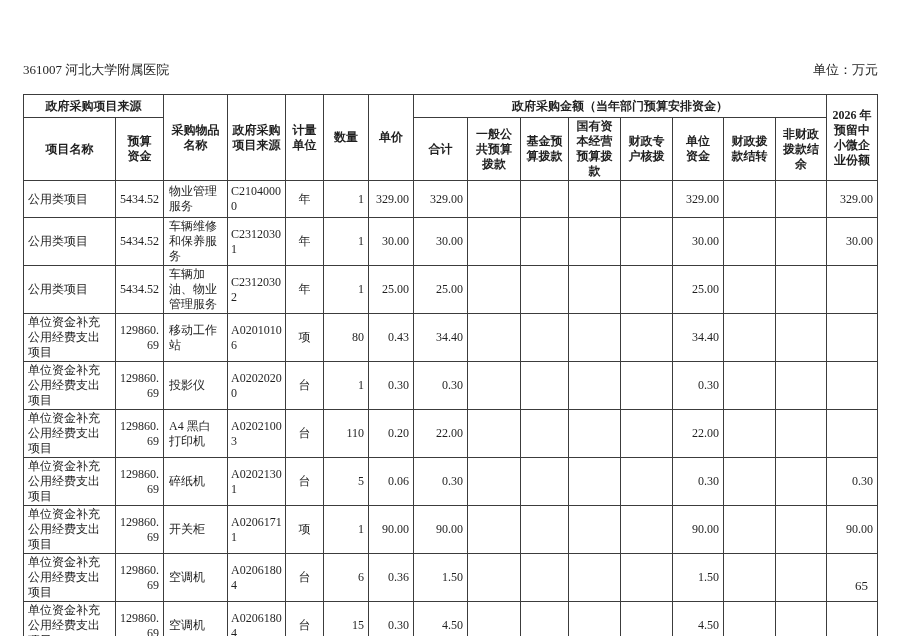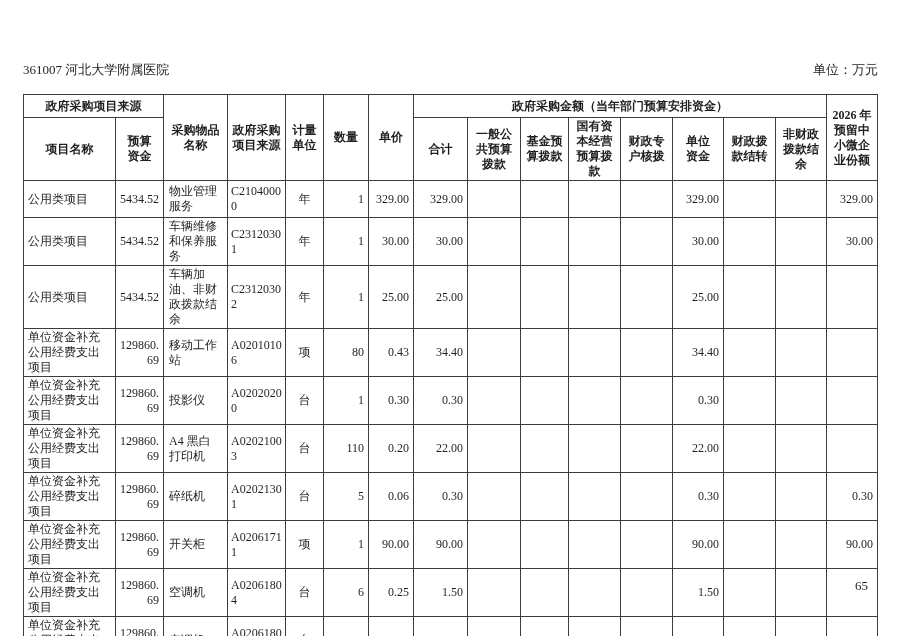--- a/index.html
+++ b/index.html
@@ -212,21 +212,21 @@
           </td>
         </tr>
         <tr>
           <td class="al">
             <div class="cellwrap">公用类项目</div>
           </td>
           <td class="ar numwrap">
             <div class="cellwrap">5434.52</div>
           </td>
           <td class="al item">
-            <div class="cellwrap">车辆加油、非财政拨款结余</div>
+            <div class="cellwrap">车辆加油、物业管理服务</div>
           </td>
           <td class="al catalog">
             <div class="cellwrap">C23120302</div>
           </td>
           <td class="ac">
             <div class="cellwrap">年</div>
           </td>
           <td class="ar">
             <div class="cellwrap">1</div>
           </td>
@@ -524,21 +524,21 @@
           <td class="al catalog">
             <div class="cellwrap">A02061804</div>
           </td>
           <td class="ac">
             <div class="cellwrap">台</div>
           </td>
           <td class="ar">
             <div class="cellwrap">6</div>
           </td>
           <td class="ar">
-            <div class="cellwrap">0.25</div>
+            <div class="cellwrap">0.36</div>
           </td>
           <td class="ar">
             <div class="cellwrap">1.50</div>
           </td>
           <td class="ar">
             <div class="cellwrap"></div>
           </td>
           <td class="ar">
             <div class="cellwrap"></div>
           </td>

